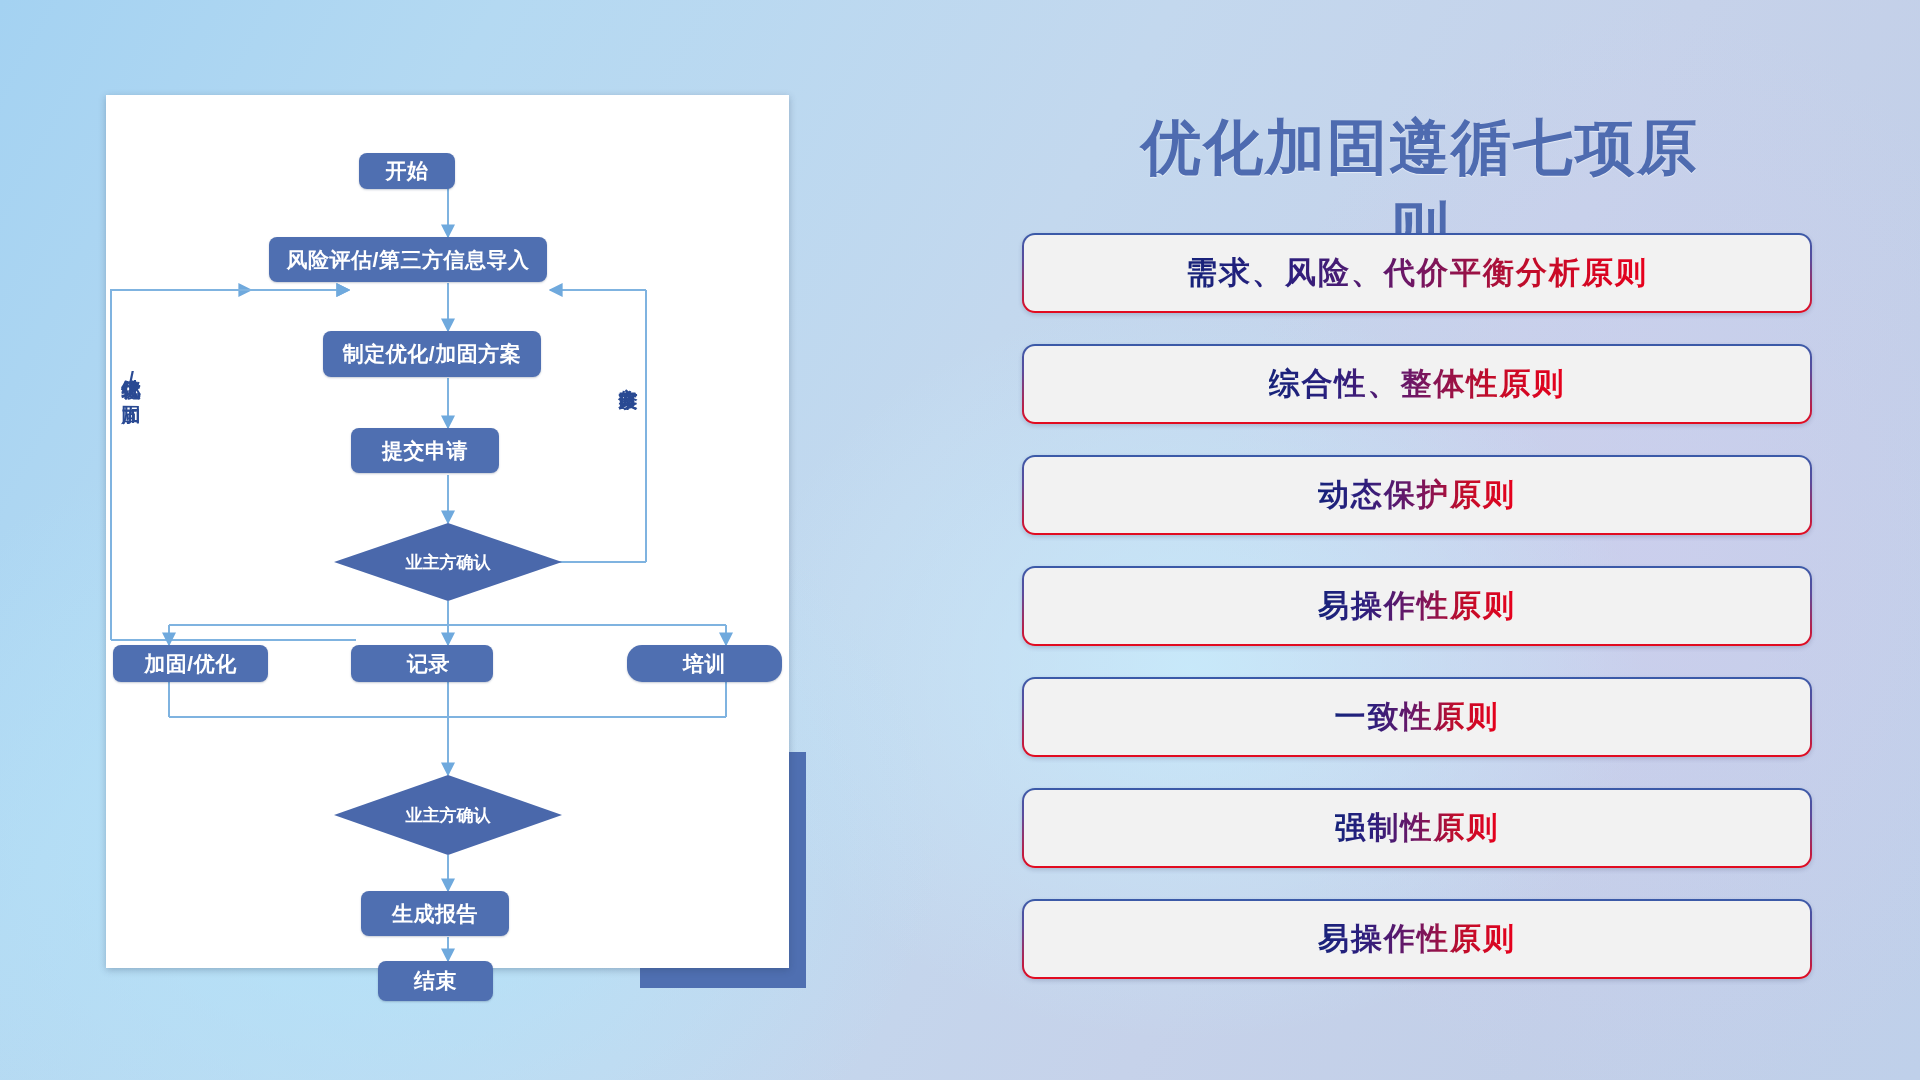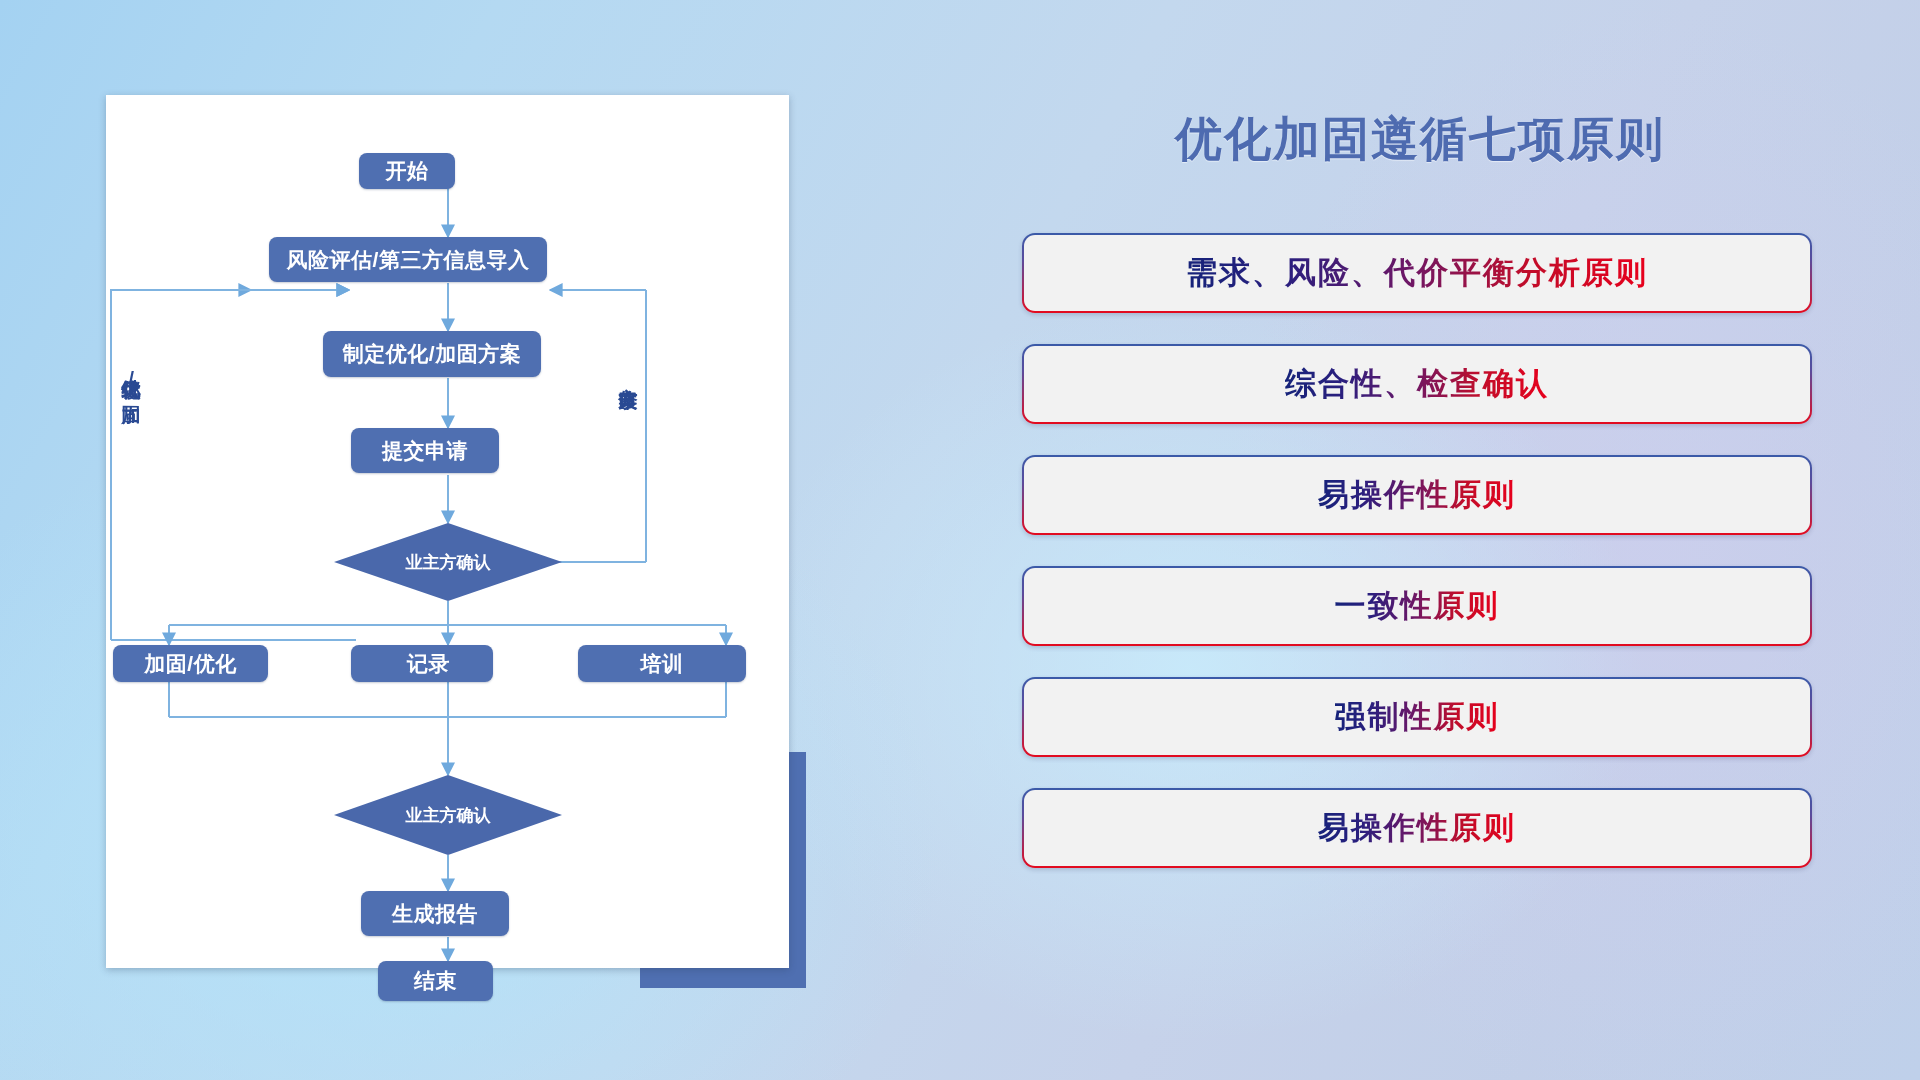--- a/index.html
+++ b/index.html
@@ -51,21 +51,21 @@
     position:absolute; z-index:4;
     writing-mode:vertical-rl; text-orientation:upright;
     color:#2a4a93; font-weight:bold; font-size:19px;
     line-height:1.0; letter-spacing:1px;
   }
 
   
   #right-title{
     position:absolute; left:1130px; top:108px; width:580px;
     text-align:center; z-index:5;
-    font-size:47px; font-weight:bold; color:#4e6bb0;
+    font-size:60px; font-weight:bold; color:#4e6bb0;
     letter-spacing:2px;
     text-shadow:0 1px 1px rgba(255,255,255,.55);
   }
   #cards{
     position:absolute; left:1022px; top:233px; width:790px; z-index:5;
   }
   .pcard{
     position:relative; height:80px; margin-bottom:31px;
     border-radius:13px; padding:2px;
     background:linear-gradient(180deg,#3a5aa8 0%,#5a4b9c 34%,#9e2c62 66%,#e40a1e 100%);
@@ -157,21 +157,21 @@
     </div>
 
     <div class="node" style="left:7px;  top:550px; width:155px; height:37px;">
       <span>加固/优化</span>
     </div>
 
     <div class="node" style="left:245px; top:550px; width:142px; height:37px;padding-left:13px;">
       <span>记录</span>
     </div>
 
-    <div class="node" style="left:472px; top:550px; width:168px; height:37px;">
+    <div class="node" style="left:521px; top:550px; width:155px; height:37px;border-radius:15px;">
       <span>培训</span>
     </div>
 
     <div class="diamond" style="left:228px; top:680px; width:228px; height:80px;">
       <span>业主方确认</span>
     </div>
 
     <div class="node" style="left:255px; top:796px; width:148px; height:45px;">
       <span>生成报告</span>
     </div>
@@ -191,24 +191,29 @@
   <div id="cards">
 
     <div class="pcard">
       <div class="pcard-inner">
         <span class="pcard-text">需求、风险、代价平衡分析原则</span>
       </div>
     </div>
 
     <div class="pcard">
       <div class="pcard-inner">
-        <span class="pcard-text">综合性、检查确认</span>
-      </div>
-    </div>
-
+        <span class="pcard-text">综合性、整体性原则</span>
+      </div>
+    </div>
+
+    <div class="pcard">
+      <div class="pcard-inner">
+        <span class="pcard-text">动态保护原则</span>
+      </div>
+    </div>
 
     <div class="pcard">
       <div class="pcard-inner">
         <span class="pcard-text">易操作性原则</span>
       </div>
     </div>
 
     <div class="pcard">
       <div class="pcard-inner">
         <span class="pcard-text">一致性原则</span>

